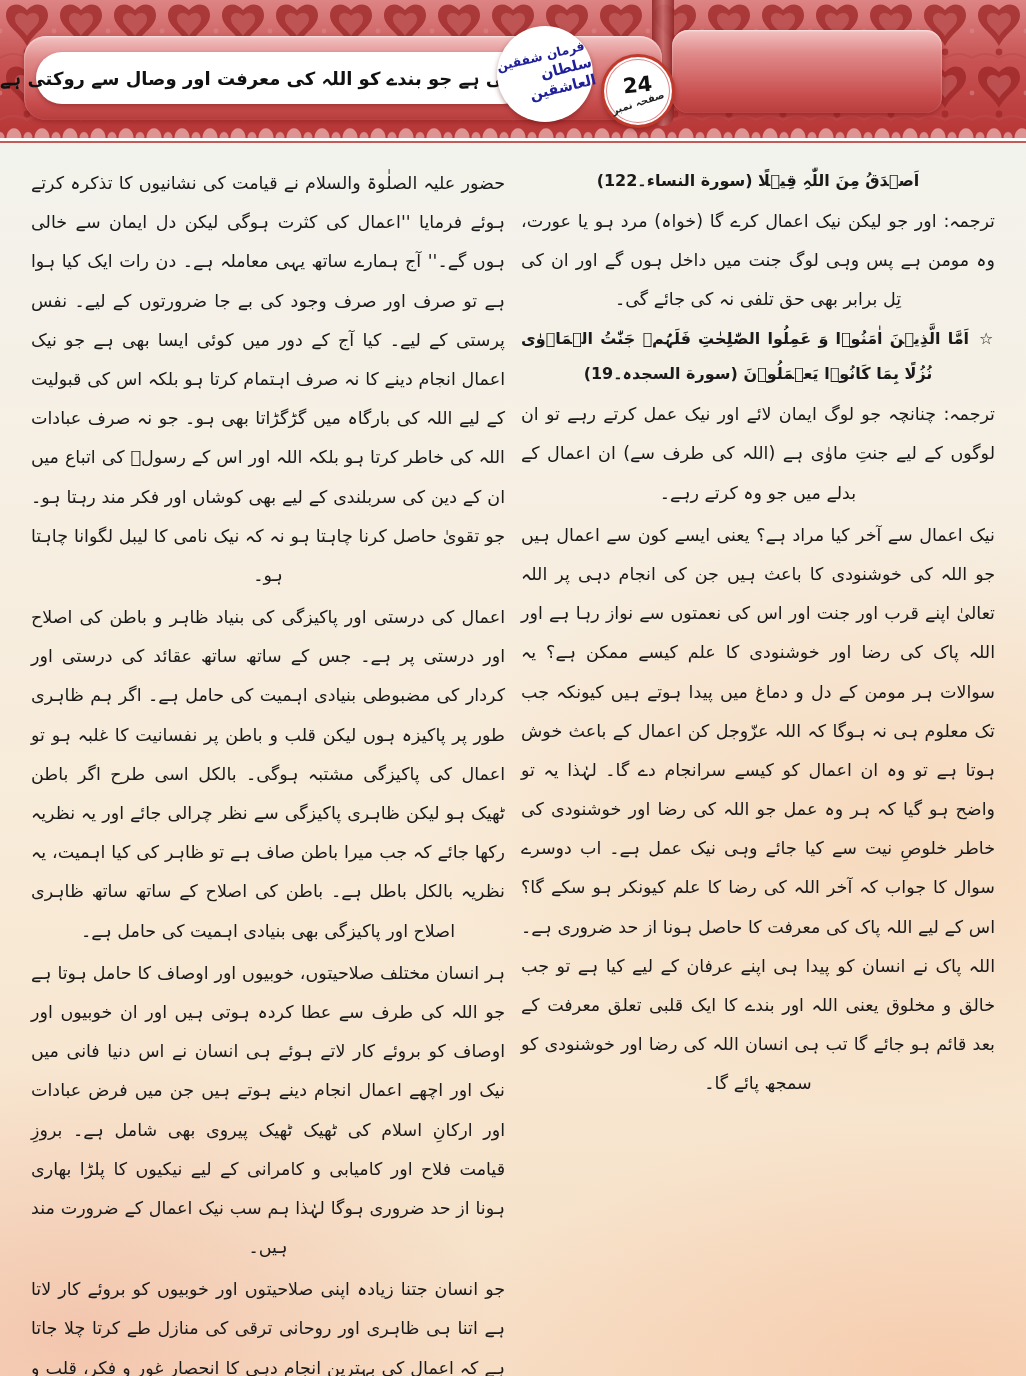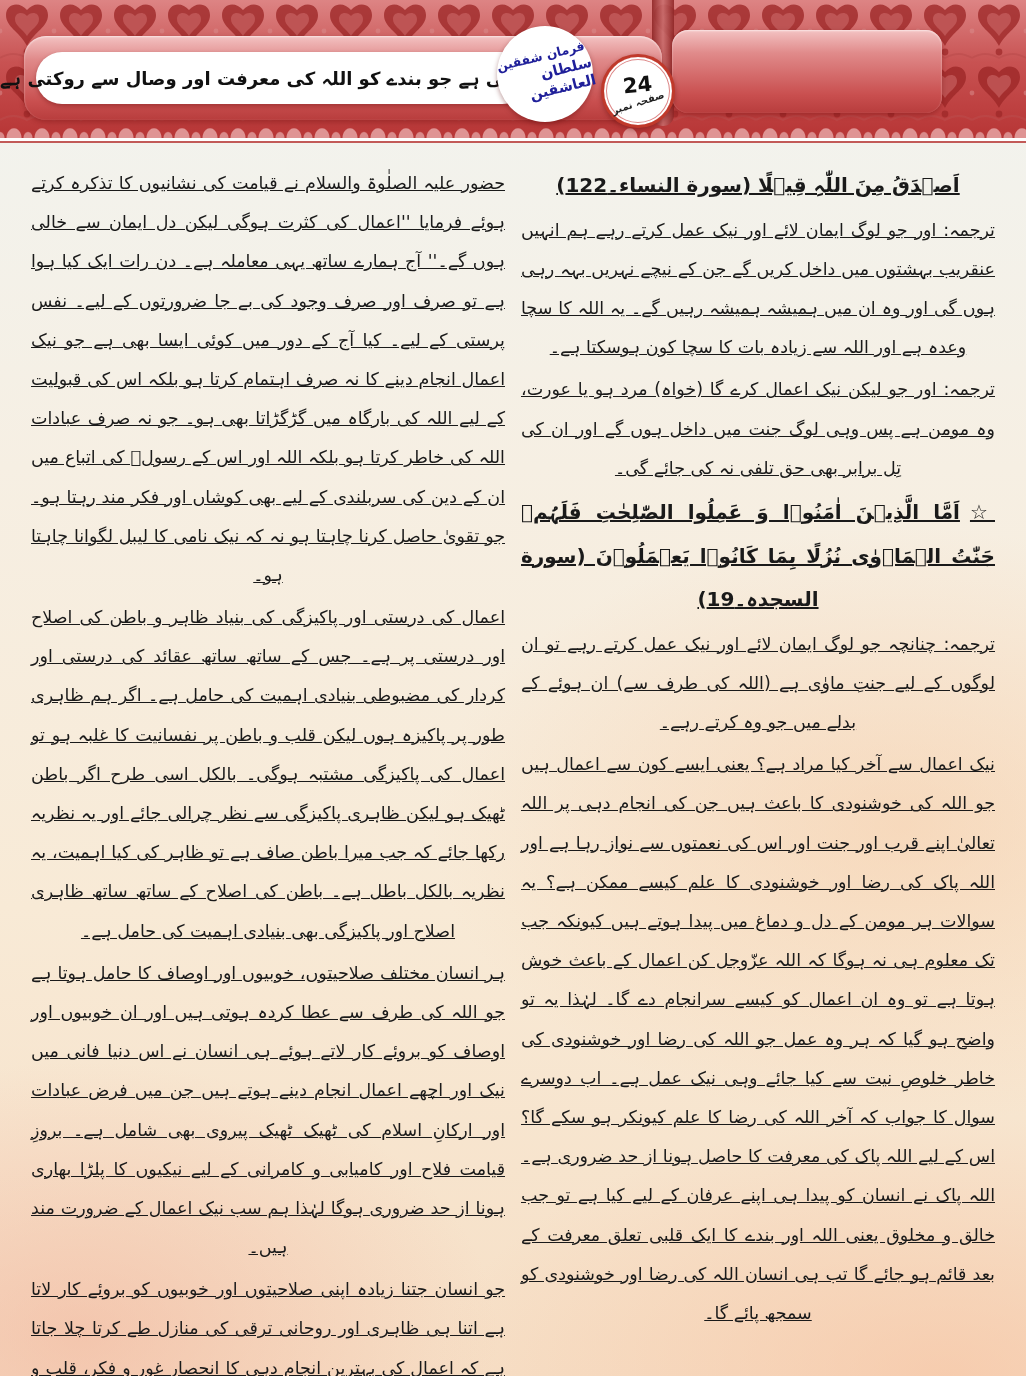--- a/index.html
+++ b/index.html
@@ -45,23 +45,23 @@
   .page-circle{left:601px;top:54px;width:68px;height:68px;z-index:4;
     border:3px solid var(--accent_red,#c0392b);box-shadow:inset 0 0 0 2px #fff, inset 0 0 0 3px #d88, 0 2px 5px rgba(90,10,10,.4);}
   .page-circle .num{font-size:21px;font-weight:bold;color:#111;transform:rotate(-6deg);line-height:1;}
   .page-circle .numlbl{font-size:10px;font-weight:bold;color:#222;transform:rotate(-18deg);margin-top:1px;}
 
   
   .content{position:absolute;left:0;top:138px;width:1026px;box-sizing:border-box;
     padding:26px 31px 0 31px;display:flex;gap:16px;direction:rtl;}
   .col{flex:1;direction:rtl;text-align:justify;color:var(--text_black,#1a1a1a);
     font-size:17.5px;line-height:2.24;}
-  .col p{margin:0 0 3px 0;text-align-last:center;text-decoration:underline;}
+  .col p{margin:0 0 3px 0;text-align-last:center;}
   .col p.cont{text-align-last:justify;}
-  .verse{font-weight:bold;font-size:20px;line-height:2.18;}
+  .verse{font-weight:bold;font-size:16px;line-height:2.18;}
   .star{font-weight:normal;padding-left:10px;}
 </style>
 </head>
 <body>
 
 <div class="page">
 
   <header class="header">
     <svg class="damask" width="1026" height="123">
       <defs>
@@ -101,24 +101,23 @@
       
       
       
     </div>
   </header>
 
   <main class="content">
 
     <section class="col">
       <p class="verse"><span>اَصۡدَقُ مِنَ اللّٰہِ قِیۡلًا (سورة النساء۔122)</span></p>
-      <p class="trans">ترجمہ: اور جو لوگ ایمان لائے اور نیک عمل کرتے رہے ہم انہیں عنقریب بہشتوں میں داخل کریں گے جن کے نیچے نہریں بہہ رہی ہوں گی اور وہ ان میں ہمیشہ ہمیشہ رہیں گے۔ یہ اللہ کا سچا وعدہ ہے اور اللہ سے زیادہ بات کا سچا کون ہوسکتا ہے۔</p>
       <p class="trans">ترجمہ: اور جو لیکن نیک اعمال کرے گا (خواہ) مرد ہو یا عورت، وہ مومن ہے پس وہی لوگ جنت میں داخل ہوں گے اور ان کی تِل برابر بھی حق تلفی نہ کی جائے گی۔</p>
       <p class="verse"><span class="star">☆</span><span>اَمَّا الَّذِیۡنَ اٰمَنُوۡا وَ عَمِلُوا الصّٰلِحٰتِ فَلَہُمۡ جَنّٰتُ الۡمَاۡوٰی نُزُلًا بِمَا کَانُوۡا یَعۡمَلُوۡنَ (سورة السجدہ۔19)</span></p>
-      <p class="trans">ترجمہ: چنانچہ جو لوگ ایمان لائے اور نیک عمل کرتے رہے تو ان لوگوں کے لیے جنتِ ماوٰی ہے (اللہ کی طرف سے) ان ہوئے کے بدلے میں جو وہ کرتے رہے۔</p>
+      <p class="trans">ترجمہ: چنانچہ جو لوگ ایمان لائے اور نیک عمل کرتے رہے تو ان لوگوں کے لیے جنتِ ماوٰی ہے (اللہ کی طرف سے) ان اعمال کے بدلے میں جو وہ کرتے رہے۔</p>
       <p class="body-para">نیک اعمال سے آخر کیا مراد ہے؟ یعنی ایسے کون سے اعمال ہیں جو اللہ کی خوشنودی کا باعث ہیں جن کی انجام دہی پر اللہ تعالیٰ اپنے قرب اور جنت اور اس کی نعمتوں سے نواز رہا ہے اور اللہ پاک کی رضا اور خوشنودی کا علم کیسے ممکن ہے؟ یہ سوالات ہر مومن کے دل و دماغ میں پیدا ہوتے ہیں کیونکہ جب تک معلوم ہی نہ ہوگا کہ اللہ عزّوجل کن اعمال کے باعث خوش ہوتا ہے تو وہ ان اعمال کو کیسے سرانجام دے گا۔ لہٰذا یہ تو واضح ہو گیا کہ ہر وہ عمل جو اللہ کی رضا اور خوشنودی کی خاطر خلوصِ نیت سے کیا جائے وہی نیک عمل ہے۔ اب دوسرے سوال کا جواب کہ آخر اللہ کی رضا کا علم کیونکر ہو سکے گا؟ اس کے لیے اللہ پاک کی معرفت کا حاصل ہونا از حد ضروری ہے۔ اللہ پاک نے انسان کو پیدا ہی اپنے عرفان کے لیے کیا ہے تو جب خالق و مخلوق یعنی اللہ اور بندے کا ایک قلبی تعلق معرفت کے بعد قائم ہو جائے گا تب ہی انسان اللہ کی رضا اور خوشنودی کو سمجھ پائے گا۔</p>
     </section>
 
     <section class="col">
       <p class="body-para">حضور علیہ الصلٰوۃ والسلام نے قیامت کی نشانیوں کا تذکرہ کرتے ہوئے فرمایا ''اعمال کی کثرت ہوگی لیکن دل ایمان سے خالی ہوں گے۔'' آج ہمارے ساتھ یہی معاملہ ہے۔ دن رات ایک کیا ہوا ہے تو صرف اور صرف وجود کی بے جا ضرورتوں کے لیے۔ نفس پرستی کے لیے۔ کیا آج کے دور میں کوئی ایسا بھی ہے جو نیک اعمال انجام دینے کا نہ صرف اہتمام کرتا ہو بلکہ اس کی قبولیت کے لیے اللہ کی بارگاہ میں گڑگڑاتا بھی ہو۔ جو نہ صرف عبادات اللہ کی خاطر کرتا ہو بلکہ اللہ اور اس کے رسولؐ کی اتباع میں ان کے دین کی سربلندی کے لیے بھی کوشاں اور فکر مند رہتا ہو۔ جو تقویٰ حاصل کرنا چاہتا ہو نہ کہ نیک نامی کا لیبل لگوانا چاہتا ہو۔</p>
       <p class="body-para">اعمال کی درستی اور پاکیزگی کی بنیاد ظاہر و باطن کی اصلاح اور درستی پر ہے۔ جس کے ساتھ ساتھ عقائد کی درستی اور کردار کی مضبوطی بنیادی اہمیت کی حامل ہے۔ اگر ہم ظاہری طور پر پاکیزہ ہوں لیکن قلب و باطن پر نفسانیت کا غلبہ ہو تو اعمال کی پاکیزگی مشتبہ ہوگی۔ بالکل اسی طرح اگر باطن ٹھیک ہو لیکن ظاہری پاکیزگی سے نظر چرالی جائے اور یہ نظریہ رکھا جائے کہ جب میرا باطن صاف ہے تو ظاہر کی کیا اہمیت، یہ نظریہ بالکل باطل ہے۔ باطن کی اصلاح کے ساتھ ساتھ ظاہری اصلاح اور پاکیزگی بھی بنیادی اہمیت کی حامل ہے۔</p>
       <p class="body-para">ہر انسان مختلف صلاحیتوں، خوبیوں اور اوصاف کا حامل ہوتا ہے جو اللہ کی طرف سے عطا کردہ ہوتی ہیں اور ان خوبیوں اور اوصاف کو بروئے کار لاتے ہوئے ہی انسان نے اس دنیا فانی میں نیک اور اچھے اعمال انجام دینے ہوتے ہیں جن میں فرض عبادات اور ارکانِ اسلام کی ٹھیک ٹھیک پیروی بھی شامل ہے۔ بروزِ قیامت فلاح اور کامیابی و کامرانی کے لیے نیکیوں کا پلڑا بھاری ہونا از حد ضروری ہوگا لہٰذا ہم سب نیک اعمال کے ضرورت مند ہیں۔</p>
       <p class="body-para cont">جو انسان جتنا زیادہ اپنی صلاحیتوں اور خوبیوں کو بروئے کار لاتا ہے اتنا ہی ظاہری اور روحانی ترقی کی منازل طے کرتا چلا جاتا ہے کہ اعمال کی بہترین انجام دہی کا انحصار غور و فکر، قلب و باطن کی پاکیزگی</p>
     </section>
 

